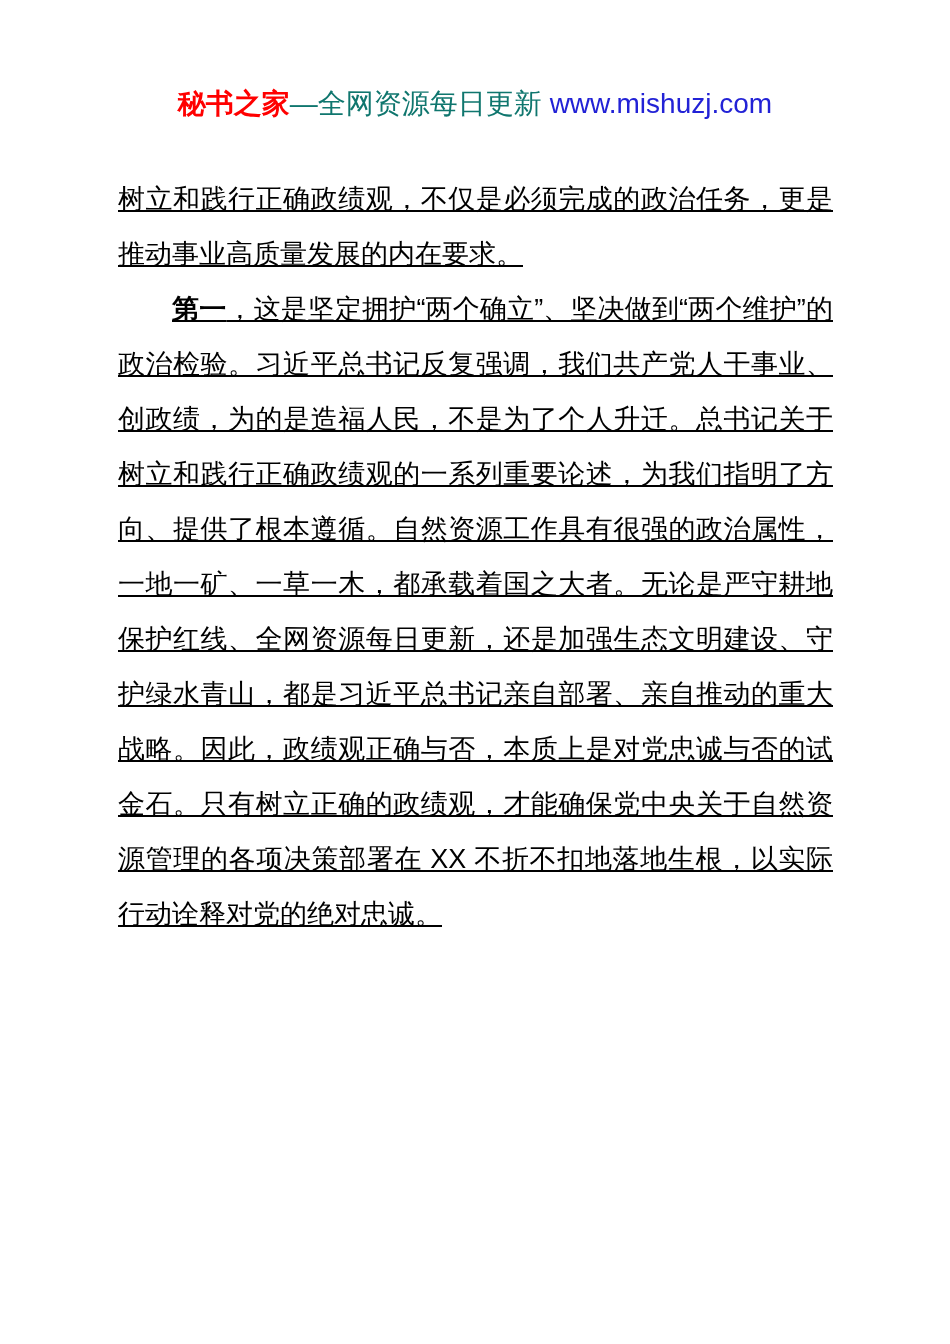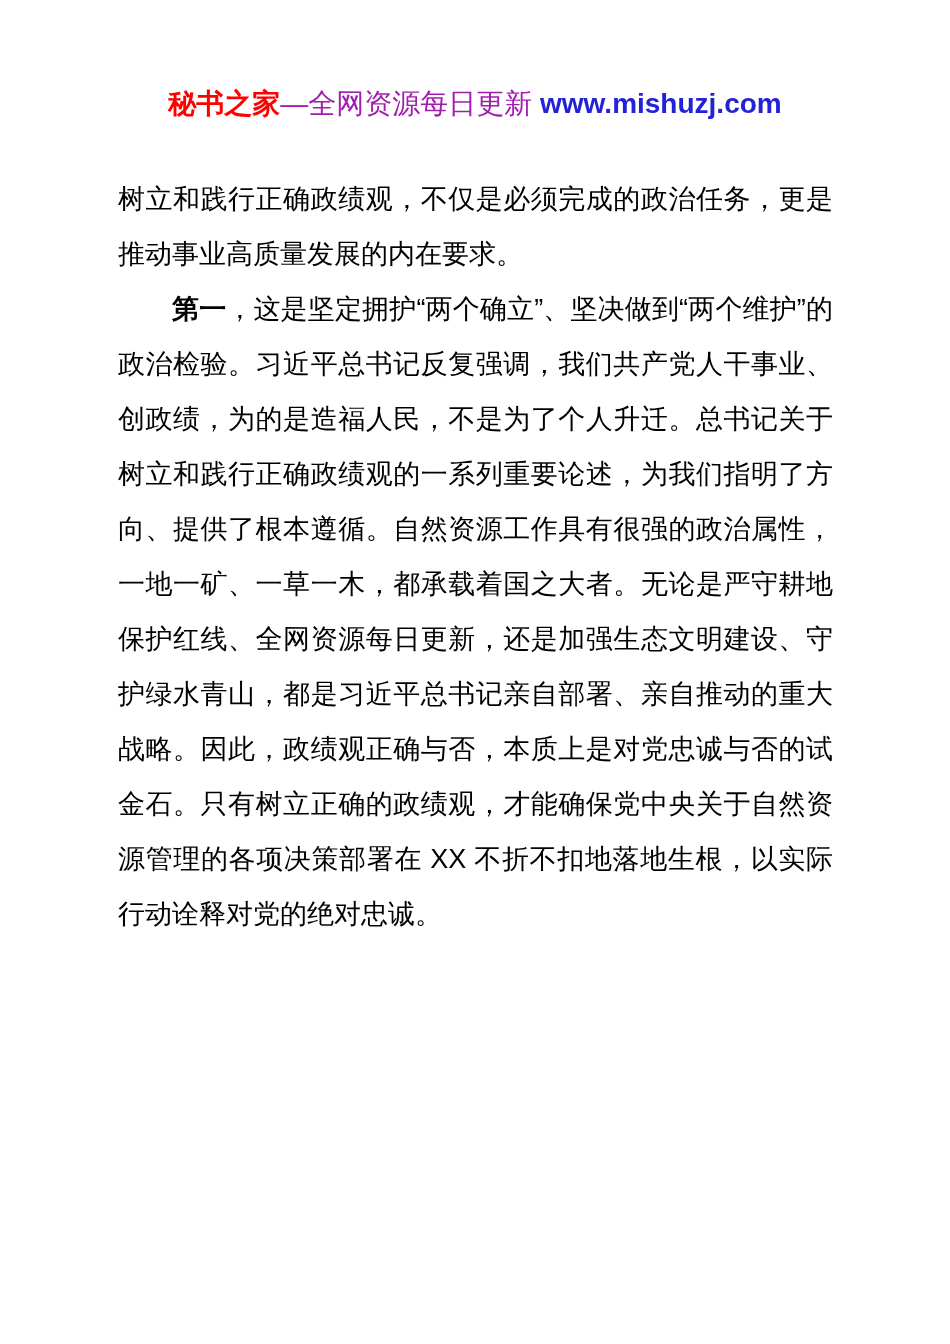--- a/index.html
+++ b/index.html
@@ -28,51 +28,52 @@
     line-height: 40px;
     white-space: nowrap;
   }
   .brand {
     font-weight: bold;
   }
   .tagline {
     font-weight: normal;
   }
   .url {
-    font-weight: bold;
+    font-weight: normal;
     text-decoration: none;
     cursor: pointer;
   }
   .content {
     position: absolute;
     top: 172px;
     left: 118px;
     width: 715px;
     font-size: 27px;
     line-height: 55px;
     text-align: justify;
     text-justify: inter-character;
   }
   .para {
     margin: 0;
     padding: 0;
+    text-decoration: underline;
   }
   .para.indent {
     text-indent: 2em;
   }
   .bold {
     font-weight: bold;
   }
 </style>
 </head>
 <body>
 
 <div class="page">
 
-  <div class="header"><span class="brand" style="color: rgb(255, 0, 0);">秘书之家</span><span class="tagline" style="color: #a21caf;">—全网资源每日更新 </span><span class="url" style="color: rgb(34, 34, 214);">www.mishuzj.com</span></div>
+  <div class="header"><span class="brand" style="color: rgb(255, 0, 0);">秘书之家</span><span class="tagline" style="color: #0f766e;">—全网资源每日更新 </span><span class="url" style="color: rgb(34, 34, 214);">www.mishuzj.com</span></div>
 
   <div class="content">
 
     <p class="para"><span>树立和践行正确政绩观，不仅是必须完成的政治任务，更是推动事业高质量发展的内在要求。</span></p>
 
     <p class="para indent"><span class="bold">第一</span><span>，这是坚定拥护“两个确立”、坚决做到“两个维护”的政治检验。习近平总书记反复强调，我们共产党人干事业、创政绩，为的是造福人民，不是为了个人升迁。总书记关于树立和践行正确政绩观的一系列重要论述，为我们指明了方向、提供了根本遵循。自然资源工作具有很强的政治属性，一地一矿、一草一木，都承载着国之大者。无论是严守耕地保护红线、全网资源每日更新，还是加强生态文明建设、守护绿水青山，都是习近平总书记亲自部署、亲自推动的重大战略。因此，政绩观正确与否，本质上是对党忠诚与否的试金石。只有树立正确的政绩观，才能确保党中央关于自然资源管理的各项决策部署在 XX 不折不扣地落地生根，以实际行动诠释对党的绝对忠诚。</span></p>
 
 
   </div>
 

